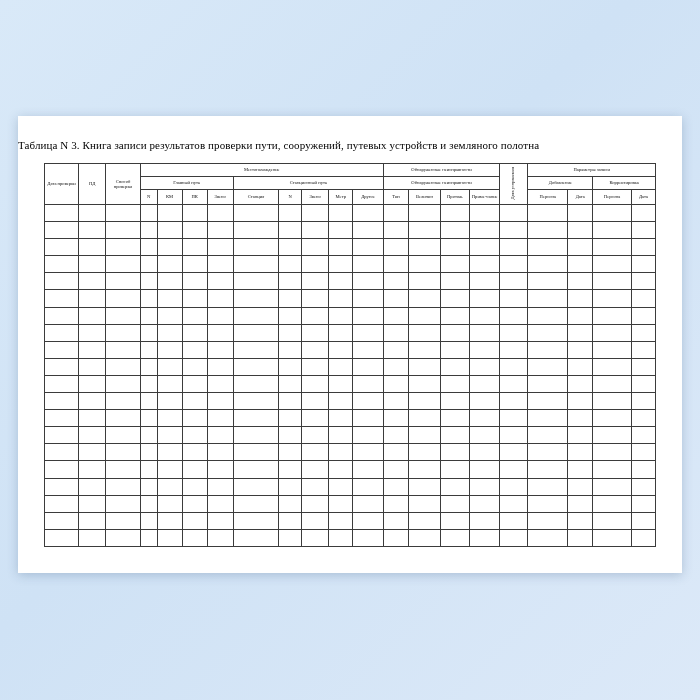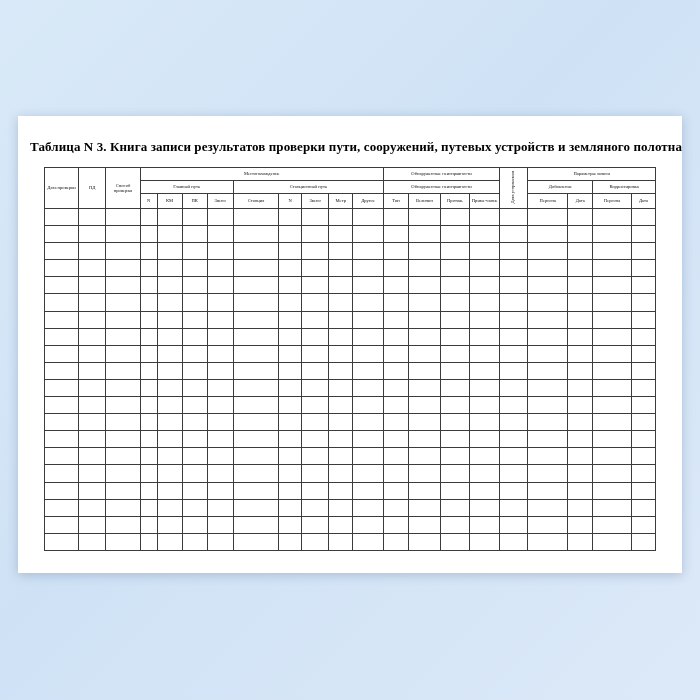--- a/index.html
+++ b/index.html
@@ -22,23 +22,23 @@
   #sheet {
     position: absolute;
     left: 18px;
     top: 116px;
     width: 664px;
     height: 457px;
     background: #ffffff;
     box-shadow: 0 2px 10px rgba(40,70,110,0.25);
   }
   #doc-title {
-    text-align: right;
-    font-size: 13px;
-    font-weight: bold;
+    text-align: left;
+    font-size: 11px;
+    font-weight: normal;
     color: #000;
     margin-top: 23px;
     letter-spacing: 0.1px;
   }
   #table-wrap {
     margin: 12px 26px 0 26px;
   }
   table.grid {
     border-collapse: collapse;
     width: 612px;

